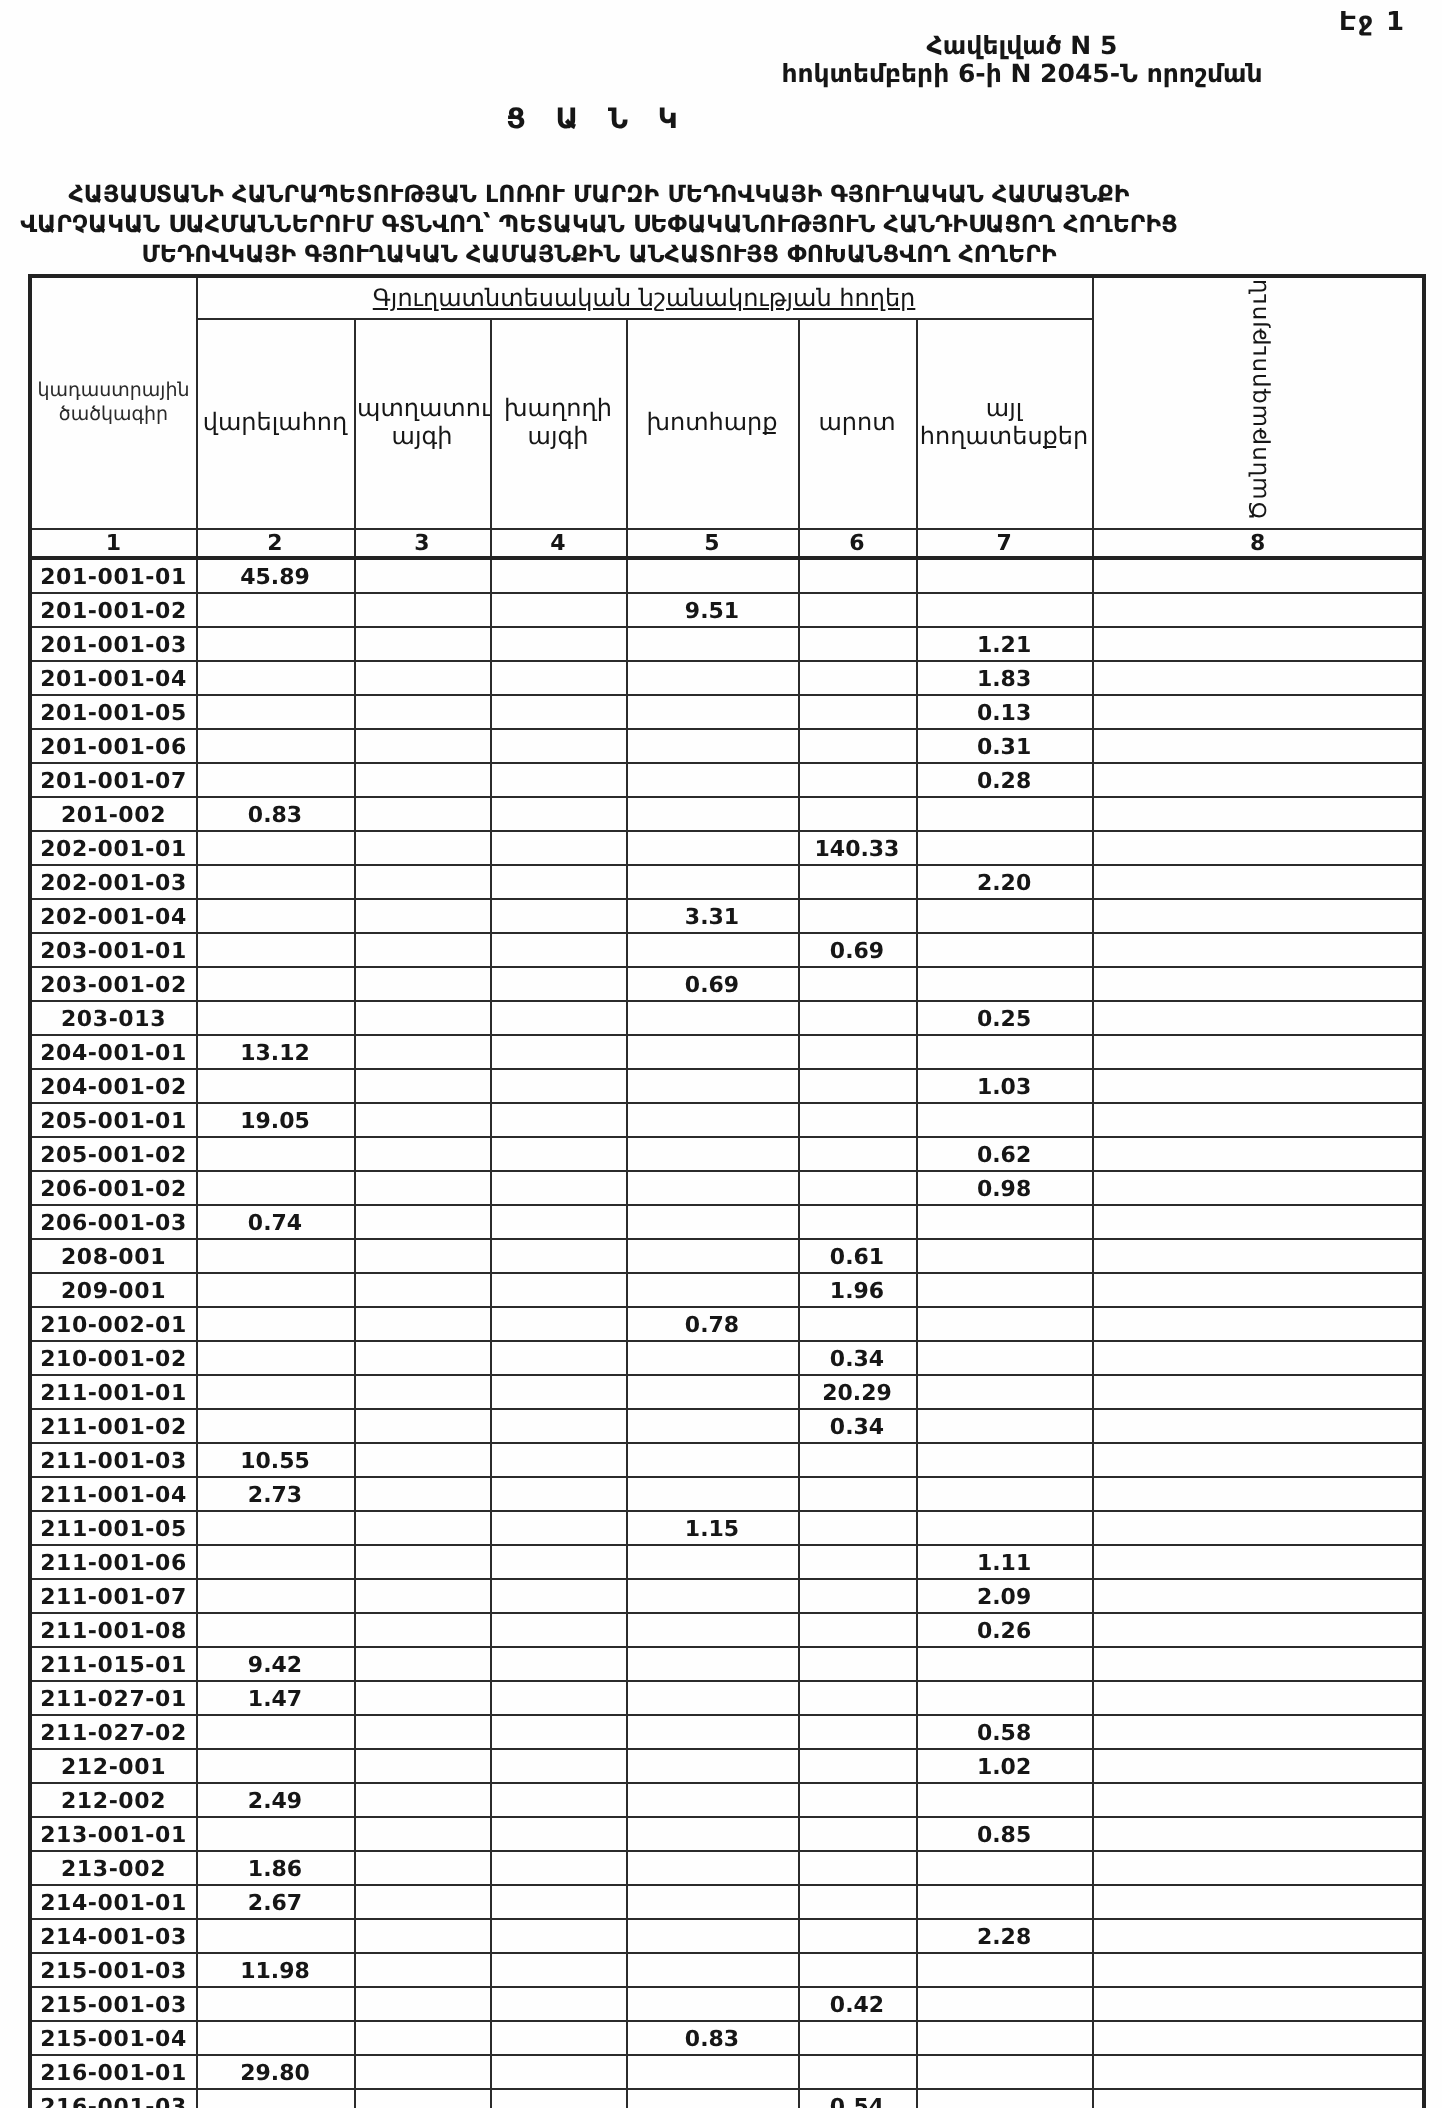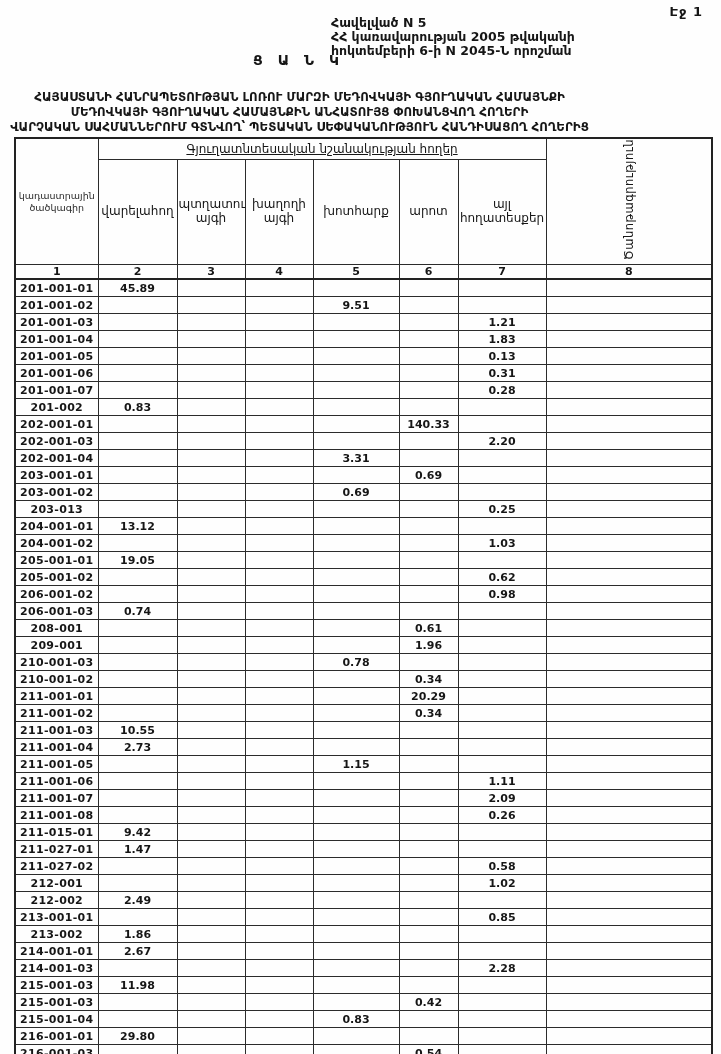--- a/index.html
+++ b/index.html
@@ -10,21 +10,21 @@
     color:#161616;
     position:relative;
     overflow:hidden;
   }
   .page-no {
     position:absolute; top:4px; right:18px;
     font-size:13px; font-weight:bold; letter-spacing:1px;
   }
   .appendix-block {
     position:absolute; top:16px; right:30px; width:360px;
-    font-size:12.5px; font-weight:bold; line-height:1.1;
+    text-align:center; font-size:12.5px; font-weight:bold; line-height:1.1;
   }
   .doc-title {
     position:absolute; top:52px; left:0; width:597px;
     text-align:center; font-size:14px; font-weight:bold; letter-spacing:5px;
   }
   .doc-subtitle {
     position:absolute; top:90px; left:0; width:599px;
     text-align:center; font-size:11.8px; font-weight:bold; line-height:1.28;
   }
   table.landtable {
@@ -55,30 +55,29 @@
   tr.body-row td { height:16px; font-size:11px; font-weight:bold; white-space:nowrap; }
   tr.body-row td.code-cell { letter-spacing:0.3px; }
 </style>
 </head>
 <body>
 
 <div class="page-no">Էջ 1</div>
 
 <div class="appendix-block">
   <div>Հավելված N 5</div>
-  <div>ՀՀ կառավարության 2005 թվականի</div>
   <div>հոկտեմբերի 6-ի N 2045-Ն որոշման</div>
 </div>
 
 <div class="doc-title">Ց Ա Ն Կ</div>
 
 <div class="doc-subtitle">
   <div>ՀԱՅԱՍՏԱՆԻ ՀԱՆՐԱՊԵՏՈՒԹՅԱՆ ԼՈՌՈՒ ՄԱՐԶԻ ՄԵԴՈՎԿԱՅԻ ԳՅՈՒՂԱԿԱՆ ՀԱՄԱՅՆՔԻ</div>
+  <div>ՎԱՐՉԱԿԱՆ ՍԱՀՄԱՆՆԵՐՈՒՄ ԳՏՆՎՈՂ՝ ՊԵՏԱԿԱՆ ՍԵՓԱԿԱՆՈՒԹՅՈՒՆ ՀԱՆԴԻՍԱՑՈՂ ՀՈՂԵՐԻՑ</div>
   <div>ՄԵԴՈՎԿԱՅԻ ԳՅՈՒՂԱԿԱՆ ՀԱՄԱՅՆՔԻՆ ԱՆՀԱՏՈՒՅՑ ՓՈԽԱՆՑՎՈՂ ՀՈՂԵՐԻ</div>
-  <div>ՎԱՐՉԱԿԱՆ ՍԱՀՄԱՆՆԵՐՈՒՄ ԳՏՆՎՈՂ՝ ՊԵՏԱԿԱՆ ՍԵՓԱԿԱՆՈՒԹՅՈՒՆ ՀԱՆԴԻՍԱՑՈՂ ՀՈՂԵՐԻՑ</div>
 </div>
 
 <table class="landtable">
   <colgroup>
     <col style="width:83px">
       <col style="width:79px">
       <col style="width:68px">
       <col style="width:68px">
     <col style="width:86px">
       <col style="width:59px">
@@ -327,21 +326,21 @@
         <td class="code-cell">209-001</td>
         <td></td>
         <td></td>
         <td></td>
         <td></td>
         <td>1.96</td>
         <td></td>
         <td></td>
       </tr>
       <tr class="body-row">
-        <td class="code-cell">210-001-03</td>
+        <td class="code-cell">210-002-01</td>
         <td></td>
         <td></td>
         <td></td>
         <td>0.78</td>
         <td></td>
         <td></td>
         <td></td>
       </tr>
       <tr class="body-row">
         <td class="code-cell">210-001-02</td>

